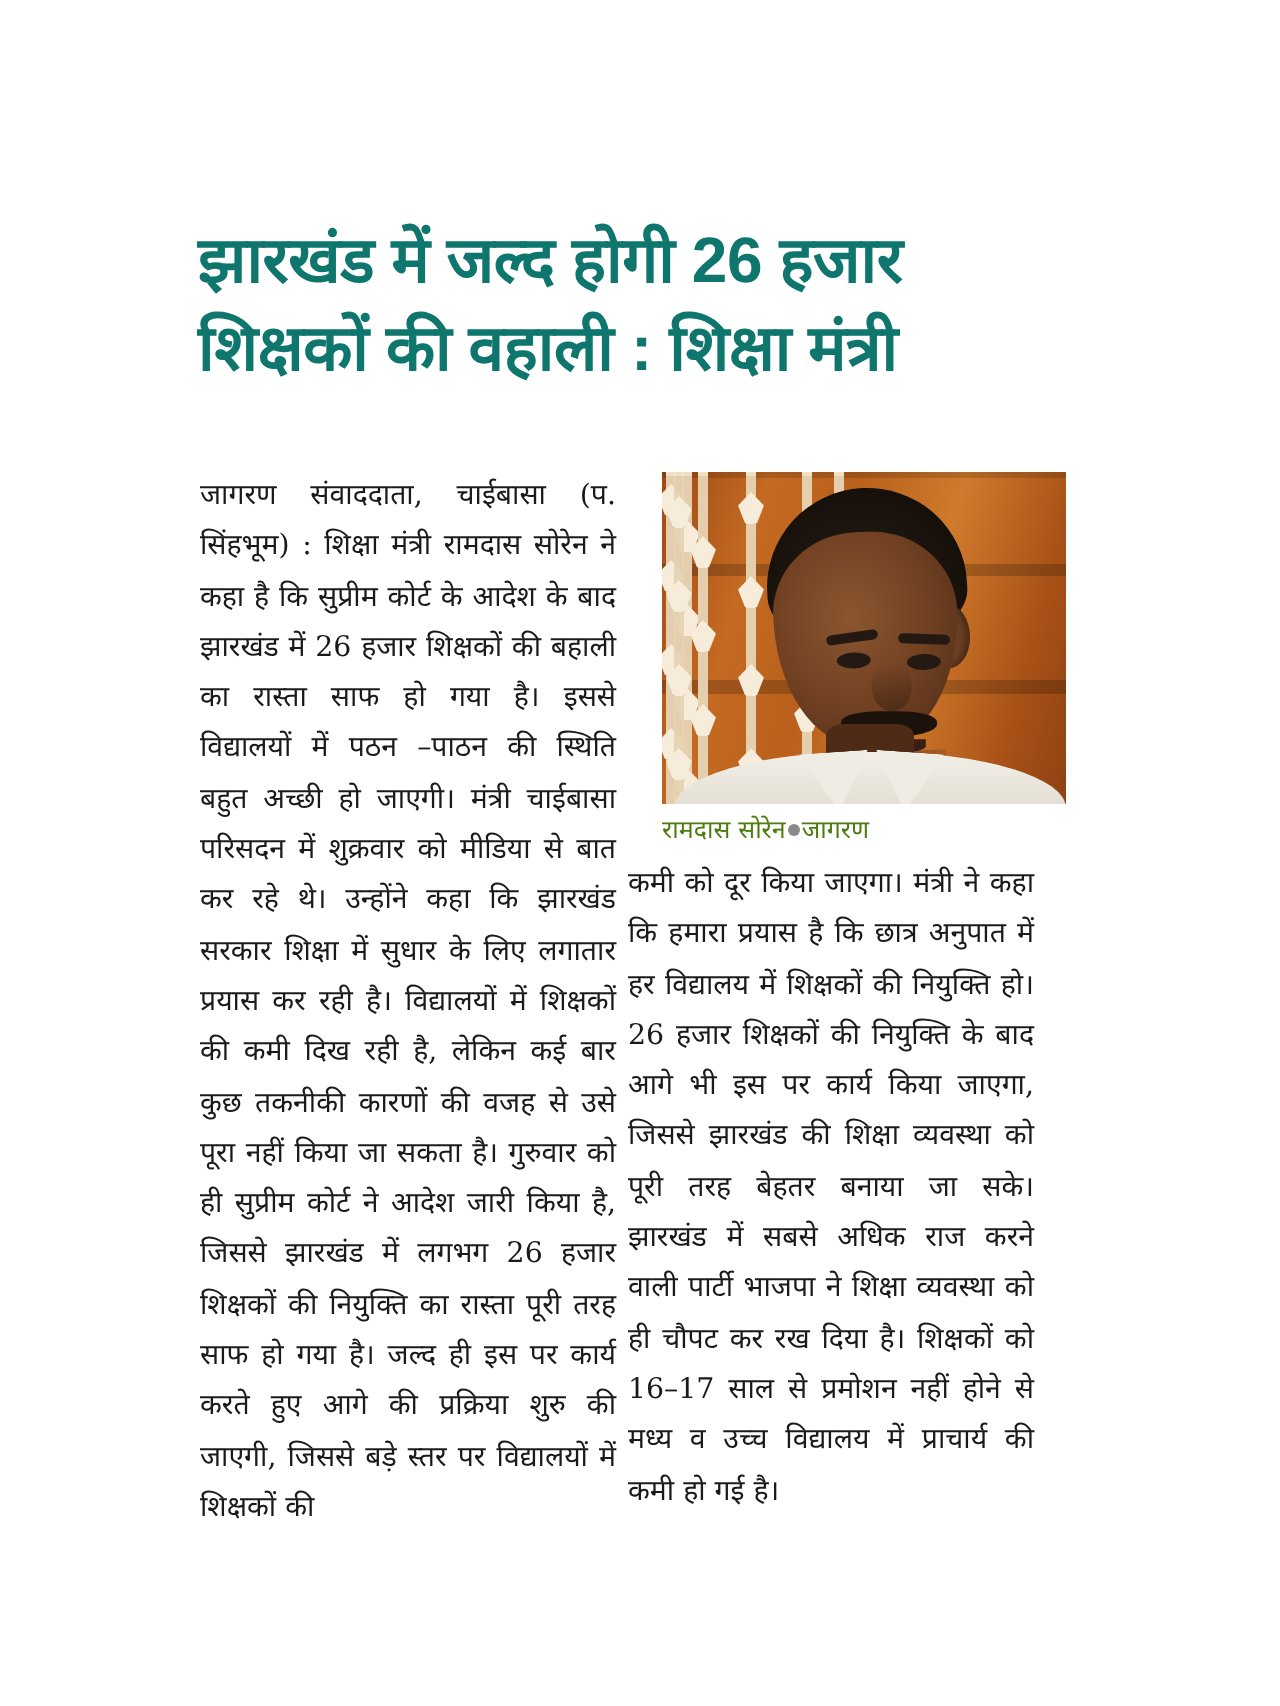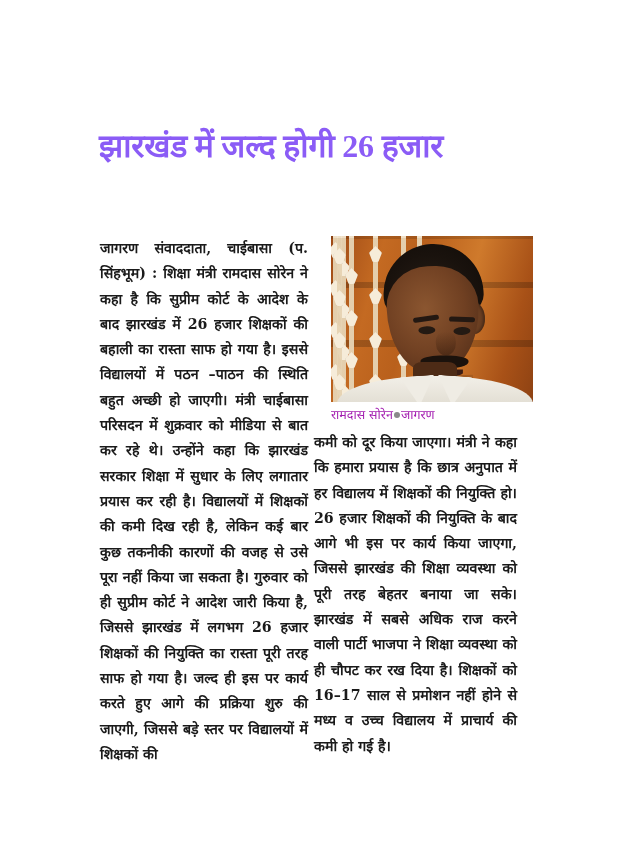--- a/index.html
+++ b/index.html
@@ -19,28 +19,28 @@
   .page {
     position: absolute;
     inset: 0;
     background: #ffffff;
   }
 
   
   .headline {
     position: absolute;
     left: 99px;
-    top: 124px;
+    top: 108px;
     width: 440px;
-    font-family: Liberation Serif, serif;
+    font-family: Liberation Sans, sans-serif;
     font-weight: 700;
     font-size: 32px;
     line-height: 44px;
     letter-spacing: -0.2px;
-    color: #8b5cf6;
+    color: #0f766e;
     text-rendering: optimizeLegibility;
   }
   .headline-line {
     display: block;
     white-space: nowrap;
   }
 
   
   .col {
     position: absolute;
@@ -63,21 +63,20 @@
     top: 430px;
     width: 203px;
     height: 325px;
   }
   .col p {
     margin: 0;
     text-align: justify;
   }
   .col p:last-child {
     text-align-last: left;
-    font-weight: bold;
   }
 
   
   .photo-wrap {
     position: absolute;
     left: 331px;
     top: 236px;
     width: 202px;
     height: 166px;
   }
@@ -270,40 +269,41 @@
 
   
   .caption {
     position: absolute;
     left: 331px;
     top: 407px;
     width: 205px;
     font-family: "DejaVu Serif", "Liberation Serif", serif;
     font-size: 12.5px;
     line-height: 16px;
-    color: #a21caf;
+    color: #4d7c0f;
     white-space: nowrap;
   }
   .caption .dot {
     display: inline-block;
     width: 6px;
     height: 6px;
     border-radius: 50%;
     background: #8a8a8a;
     margin: 0 1px 1px 1px;
     vertical-align: middle;
   }
 </style>
 </head>
 <body>
 
 <div class="page">
 
   <div class="headline">
     <span class="headline-line">झारखंड में जल्द होगी 26 हजार</span>
+    <span class="headline-line">शिक्षकों की वहाली : शिक्षा मंत्री</span>
   </div>
 
   <div class="photo-wrap">
     <div class="photo">
       <div class="bg-wood"></div>
 
       <div class="strings">
         <div class="strand" style="left:2px"></div>
         <div class="strand strand-b"></div>
         <div class="strand strand-c"></div>

